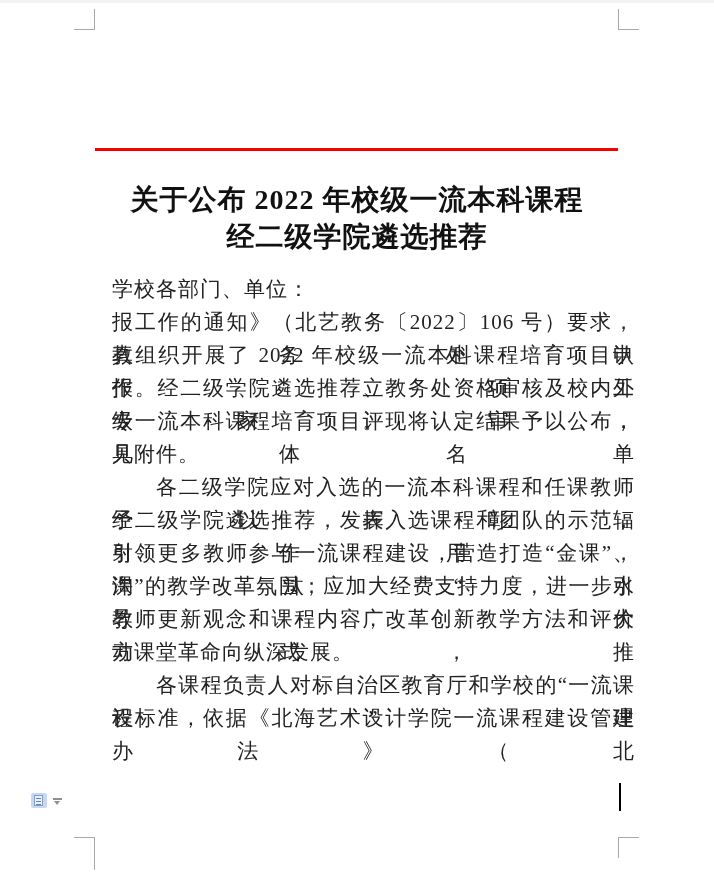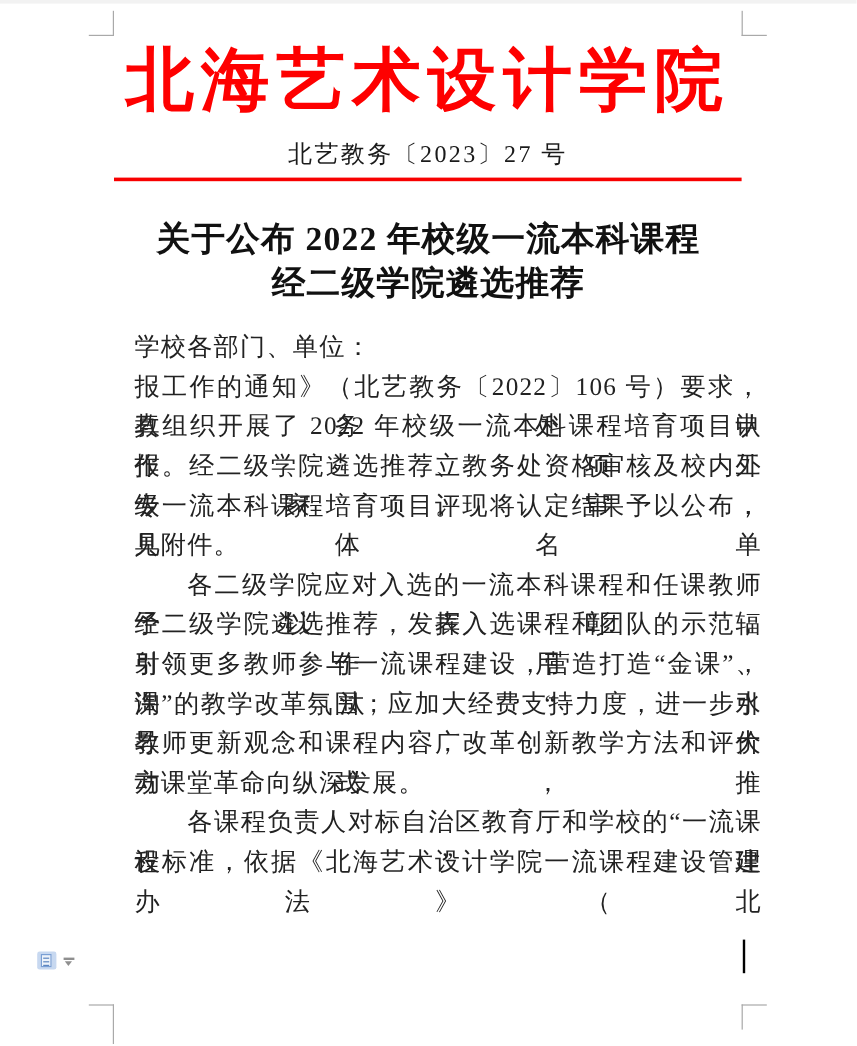--- a/index.html
+++ b/index.html
@@ -81,22 +81,20 @@
 <body>
 
 <div class="page">
   <div class="top-strip"></div>
 
   <div class="crop tl"></div>
   <div class="crop tr"></div>
   <div class="crop bl"></div>
   <div class="crop br"></div>
 
-  <div class="inst">北海艺术设计学院</div>
-  <div class="docnum">北艺教务〔2023〕27 号</div>
   <div class="redrule"></div>
 
   <div class="title">
     <div>关于公布 2022 年校级一流本科课程</div>
     <div>经二级学院遴选推荐</div>
   </div>
 
   <div class="bodytext">
     <div class="bl">学校各部门、单位：</div>
     <div class="bl jl">报工作的通知》（北艺教务〔2022〕106 号）要求，教务处认</div>

